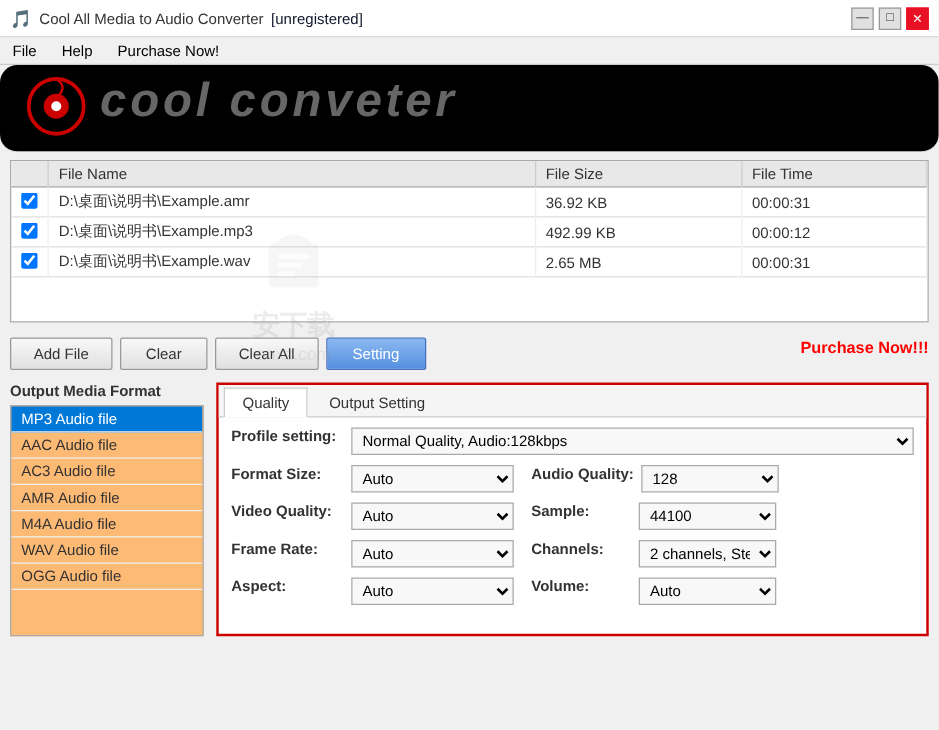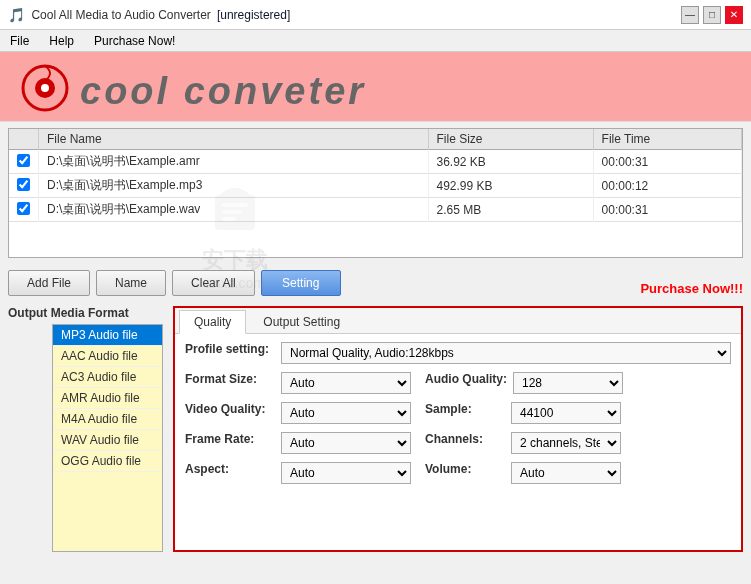--- a/index.html
+++ b/index.html
@@ -62,26 +62,27 @@
       color: #000;
     }
     .menu-purchase {
       color: #000000;
       font-size: 12px;
       cursor: pointer;
       padding: 2px 6px;
     }
     
     .logo-area {
-      background: #fca5a5;
+      background: #000000;
       height: 70px;
       display: flex;
-      align-items: flex-end;
+      align-items: flex-start;
       padding: 8px 20px;
       border-bottom: 1px solid #ddd;
+      border-radius: 14px;
     }
     .logo-icon {
       width: 50px;
       height: 50px;
       margin-right: 10px;
     }
     
     .file-table-container {
       background: #ffffff;
       margin: 6px 8px;
@@ -114,21 +115,21 @@
       color: #333;
       border-right: 1px solid #eee;
     }
     .checkbox-cell {
       width: 24px;
       text-align: center;
     }
     
     .toolbar {
       display: flex;
-      align-items: flex-end;
+      align-items: flex-start;
       padding: 6px 8px;
       gap: 6px;
     }
     .btn {
       padding: 5px 18px;
       border: 1px solid #999;
       background: linear-gradient(to bottom, #f8f8f8, #e0e0e0);
       cursor: pointer;
       font-size: 12px;
       color: #333;
@@ -161,24 +162,23 @@
       flex-shrink: 0;
     }
     .format-panel-title {
       font-size: 12px;
       font-weight: bold;
       color: #333;
       margin-bottom: 4px;
     }
     .format-list {
       border: 1px solid #aaa;
-      background: #fef9c3;
-      height: 228px;
+      background: #fdba74;
+      height: 185px;
       overflow-y: auto;
-      margin-left: 44px;
     }
     .format-item {
       padding: 3px 8px;
       cursor: pointer;
       font-size: 12px;
       color: #333;
       border-bottom: 1px solid #f0f0f0;
     }
     .format-item.selected { background: #0078d7; color: white; }
     
@@ -341,21 +341,21 @@
       <rect x="22" y="35" width="20" height="4" rx="2" fill="white" opacity="0.7"></rect>
       <rect x="22" y="42" width="14" height="4" rx="2" fill="white" opacity="0.7"></rect>
     </svg>
     <div style="font-size:22px; color:#888; font-weight:bold;">安下载</div>
     <div style="font-size:14px; color:#888;">anxz.com</div>
   </div>
 </div>
 
 <div class="toolbar">
   <button class="btn">Add File</button>
-  <button class="btn">Name</button>
+  <button class="btn">Clear</button>
   <button class="btn">Clear All</button>
   <button class="btn btn-convert">Setting</button>
   <span class="purchase-label">Purchase Now!!!</span>
 </div>
 
 <div class="bottom-area">
 
   <div class="format-panel">
     <div class="format-panel-title">Output Media Format</div>
     <div class="format-list" id="format-list">

